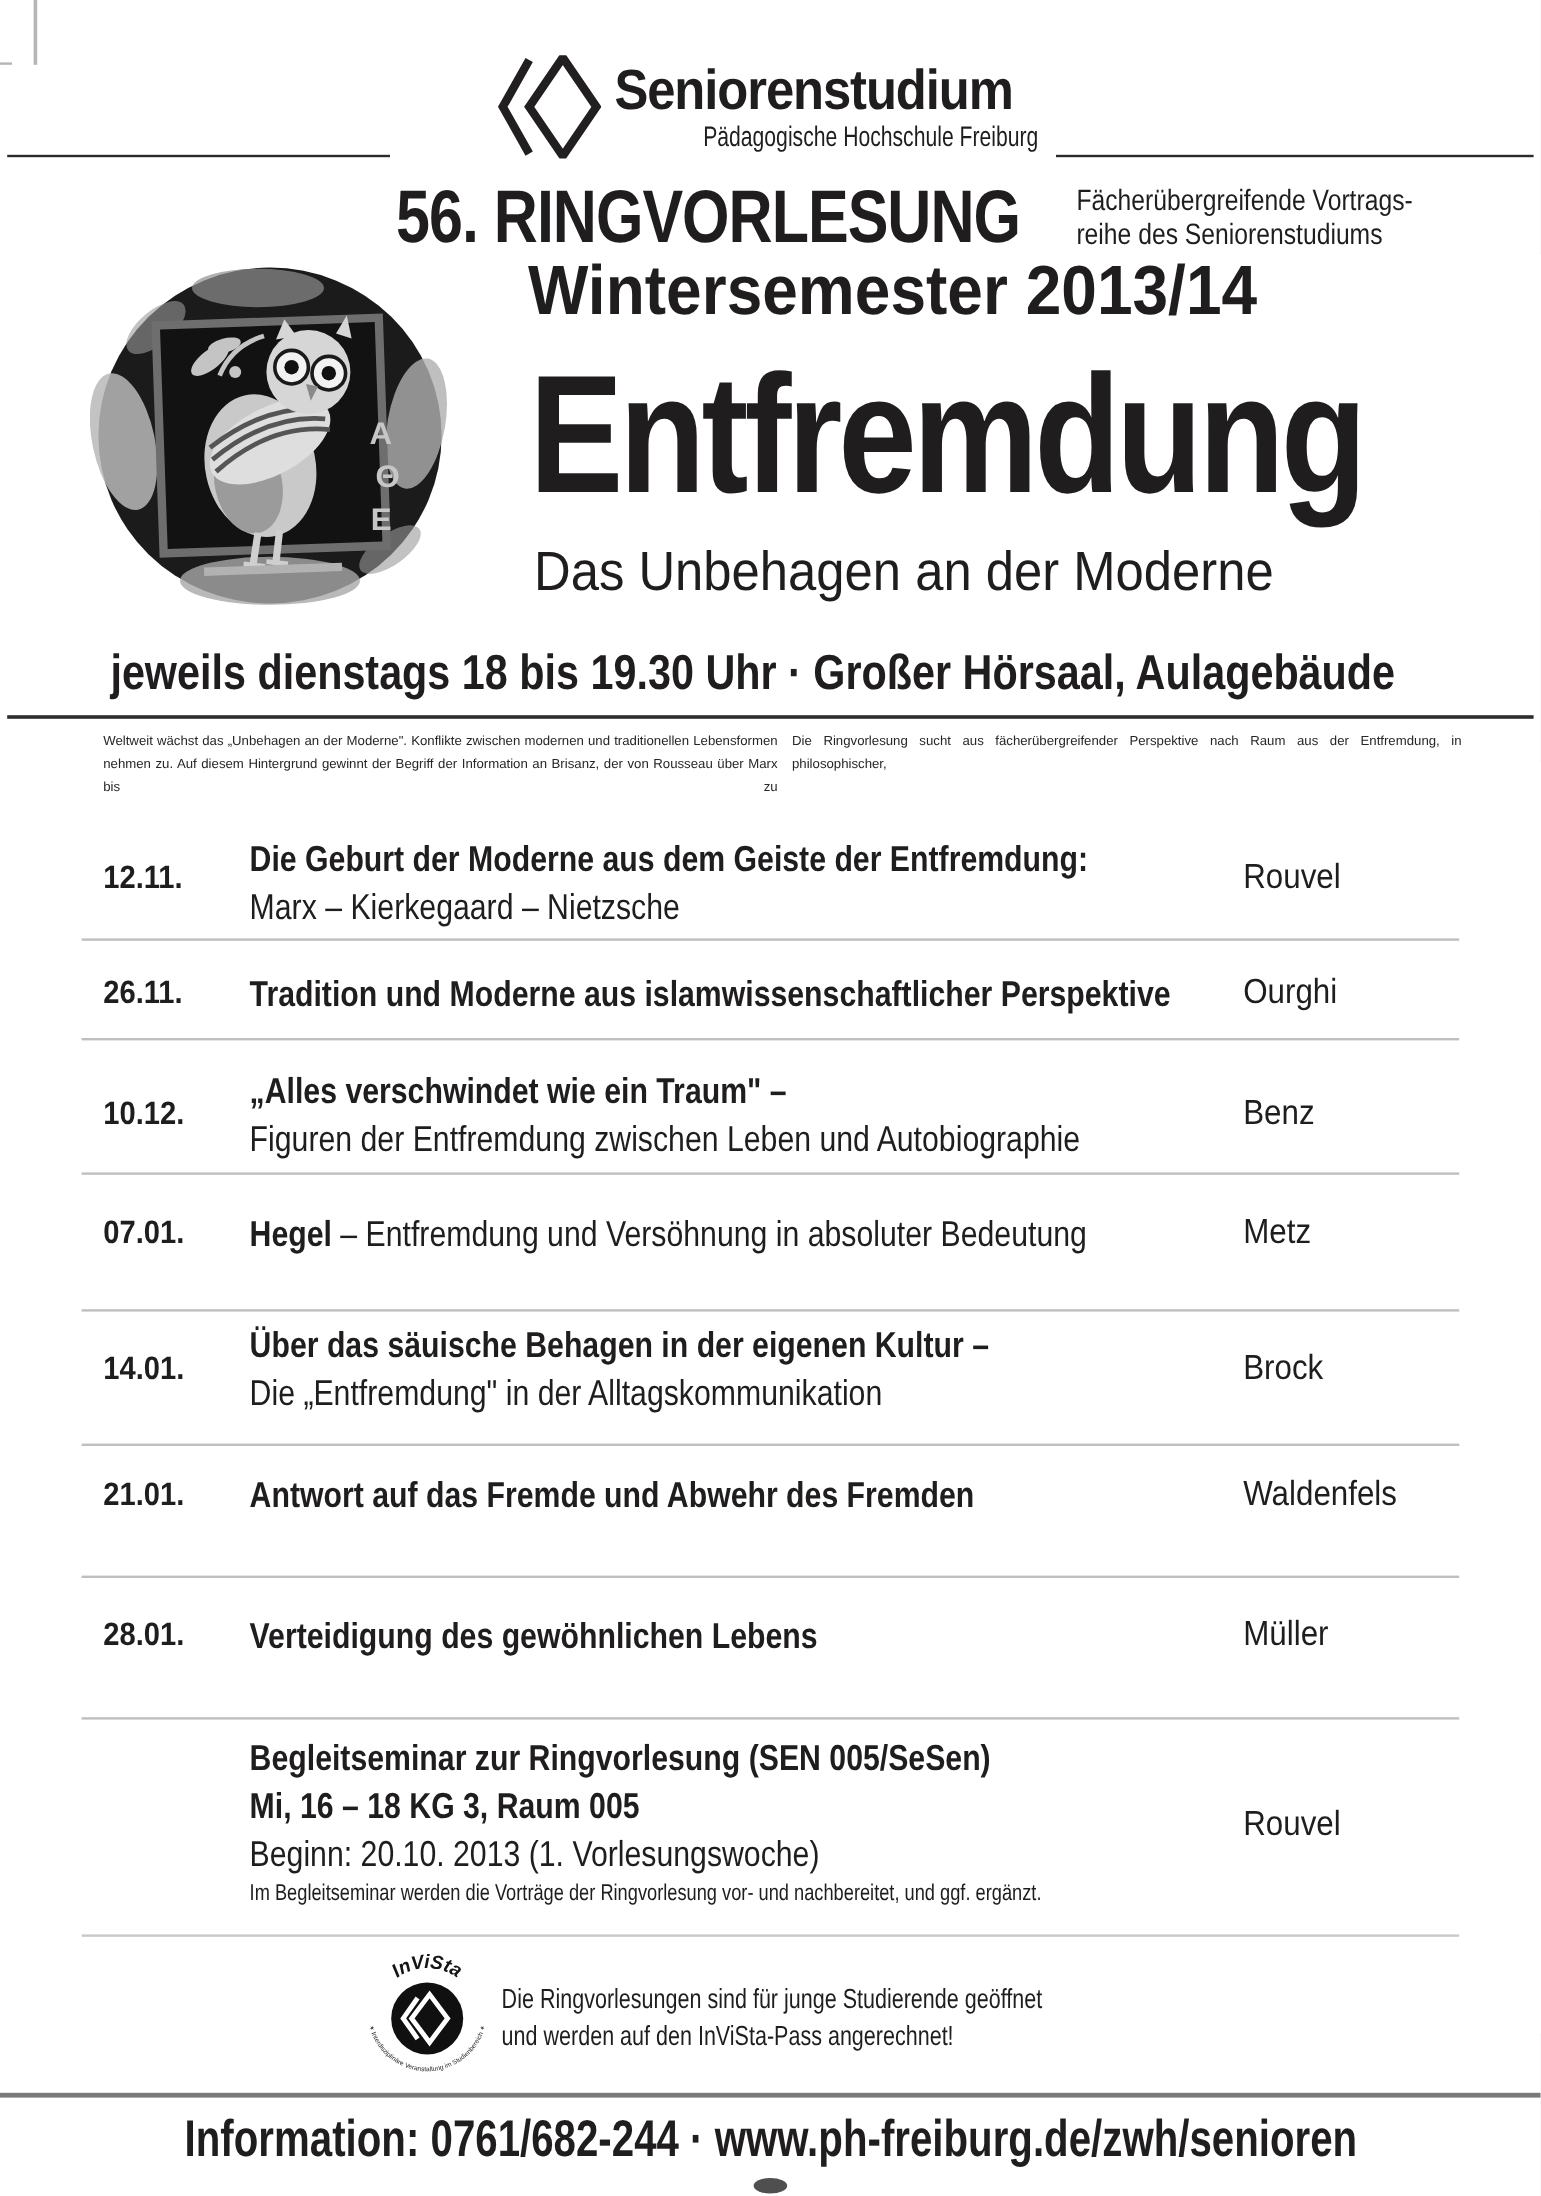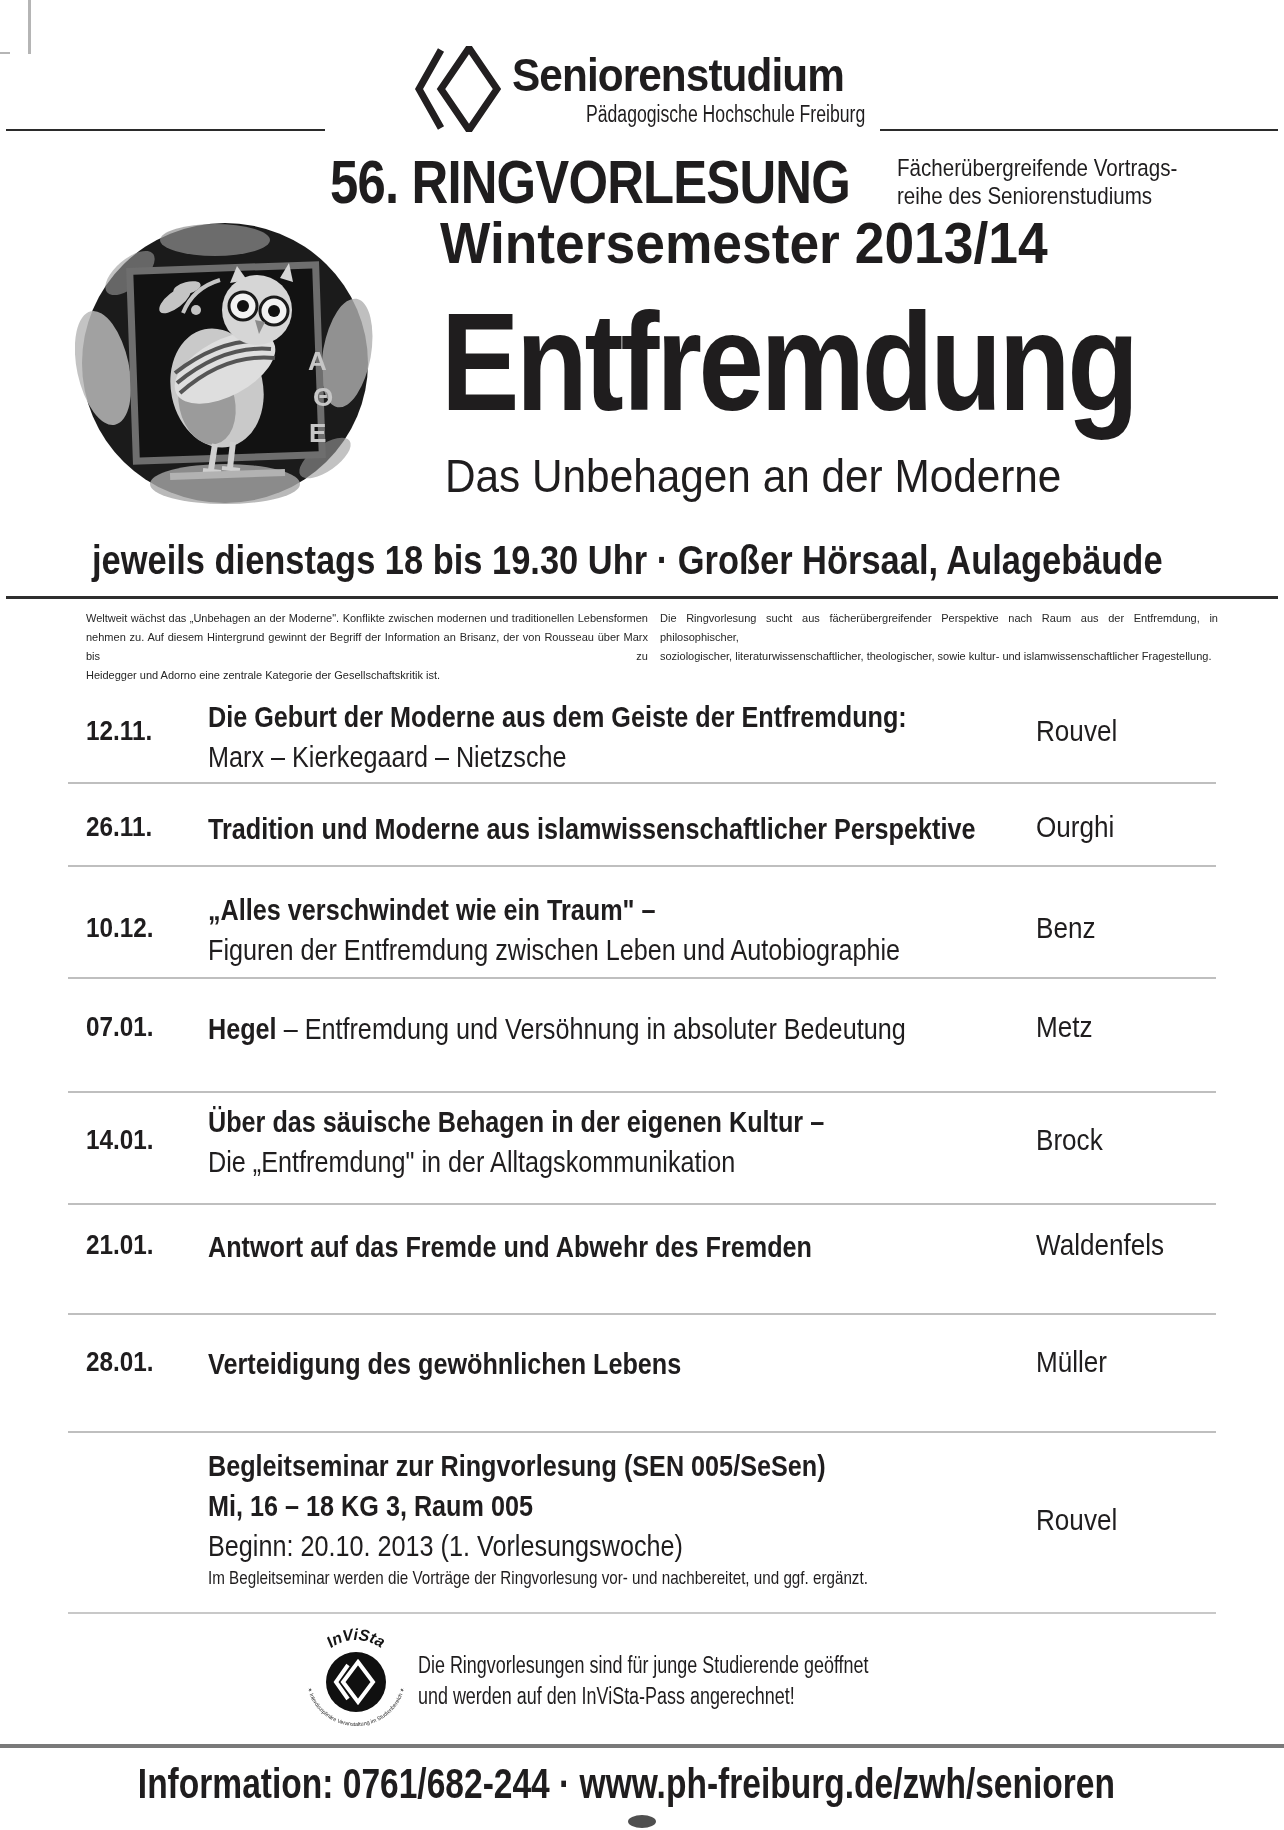--- a/index.html
+++ b/index.html
@@ -52,21 +52,21 @@
   #sm1{left:208px;top:1449px;} #sm2{left:208px;top:1489px;} #sm3{left:208px;top:1529px;}
   #smn{left:208px;top:1567px;font-size:19px;line-height:22px;transform:scaleX(.8);}
   #sms{left:1036px;top:1505px;}
   #sep8{top:1612px;background:#c8c8c8;}
   
   #badge{position:absolute;left:296px;top:1620px;}
   .invline{font-size:23px;line-height:31px;transform:scaleX(.78);}
   #inv1{left:418px;top:1650px;} #inv2{left:418px;top:1681px;}
   
   #frule{left:0;top:1744px;width:1284px;height:4px;background:#7a7a7a;}
-  #finfo{position:absolute;left:0;top:1760px;width:1284px;font-size:43px;line-height:46px;font-weight:700;}
+  #finfo{position:absolute;left:0;top:1760px;width:1284px;text-align:center;font-size:43px;line-height:46px;font-weight:700;}
   #finfo span{display:inline-block;transform:scaleX(.78);white-space:nowrap;}
   
   #cropV{left:28px;top:0;width:3px;height:54px;background:#b5b5b5;}
   #cropH{left:0;top:52px;width:10px;height:2px;background:#b5b5b5;}
   #pmark{left:628px;top:1815px;width:28px;height:13px;background:#4f4f4f;border-radius:50%;}
 </style>
 </head>
 <body>
 
 <div id="page">
@@ -126,25 +126,23 @@
     <text x="233" y="152" font-size="26" font-weight="700" fill="#c6c6c6">Α</text>
     <text x="238" y="188" font-size="26" font-weight="700" fill="#c6c6c6">Θ</text>
     <text x="234" y="224" font-size="26" font-weight="700" fill="#c6c6c6">Ε</text>
   </svg>
 
   <div class="rule" id="crule"></div>
 
   <div class="introcol" id="introL">
     <div class="jline">Weltweit wächst das „Unbehagen an der Moderne". Konflikte zwischen modernen und traditionellen Lebensformen</div>
     <div class="jline">nehmen zu. Auf diesem Hintergrund gewinnt der Begriff der Information an Brisanz, der von Rousseau über Marx bis zu</div>
-    <div class="jline jlast">Heidegger und Adorno eine zentrale Kategorie der Gesellschaftskritik ist.</div>
   </div>
   <div class="introcol" id="introR">
     <div class="jline">Die Ringvorlesung sucht aus fächerübergreifender Perspektive nach Raum aus der Entfremdung, in philosophischer,</div>
-    <div class="jline jlast">soziologischer, literaturwissenschaftlicher, theologischer, sowie kultur- und islamwissenschaftlicher Fragestellung.</div>
   </div>
 
   <div class="t date" id="r1d">12.11.</div>
   <div class="t tl b" id="r1a">Die Geburt der Moderne aus dem Geiste der Entfremdung:</div>
   <div class="t tl" id="r1b">Marx – Kierkegaard – Nietzsche</div>
   <div class="t sp" id="r1s">Rouvel</div>
   <div class="rule sep" id="sep1"></div>
 
   <div class="t date" id="r2d">26.11.</div>
   <div class="t tl b" id="r2a">Tradition und Moderne aus islamwissenschaftlicher Perspektive</div>

